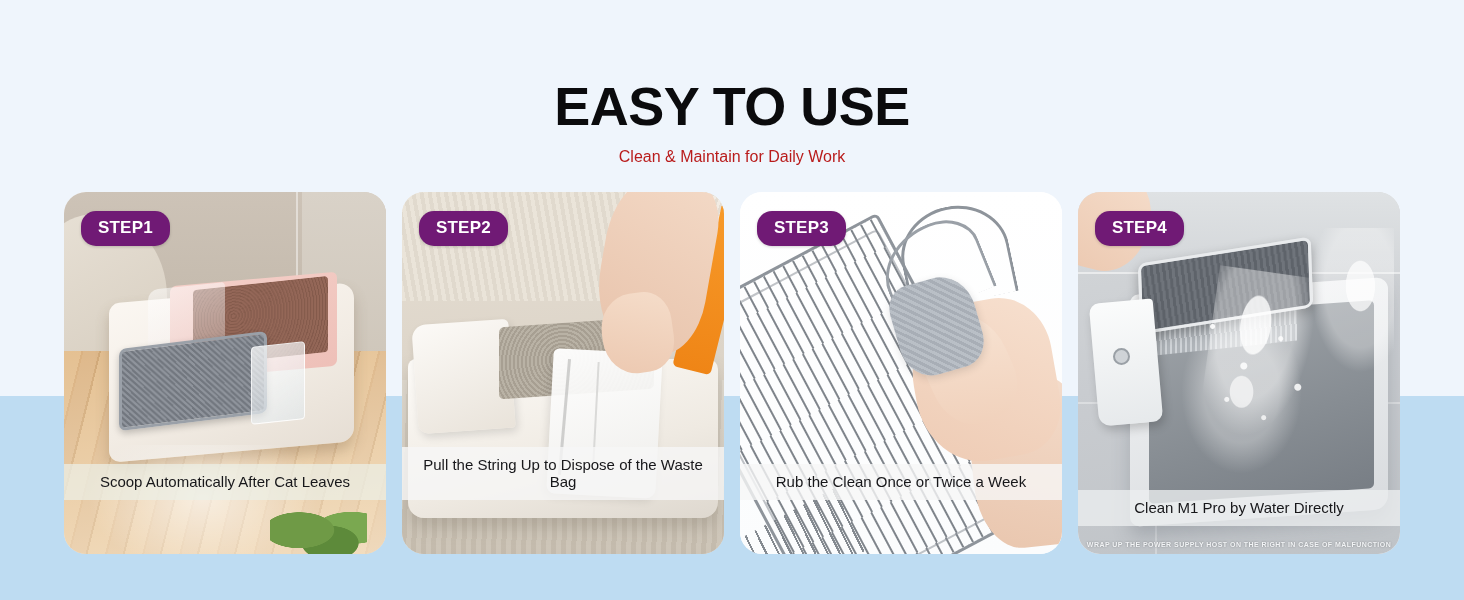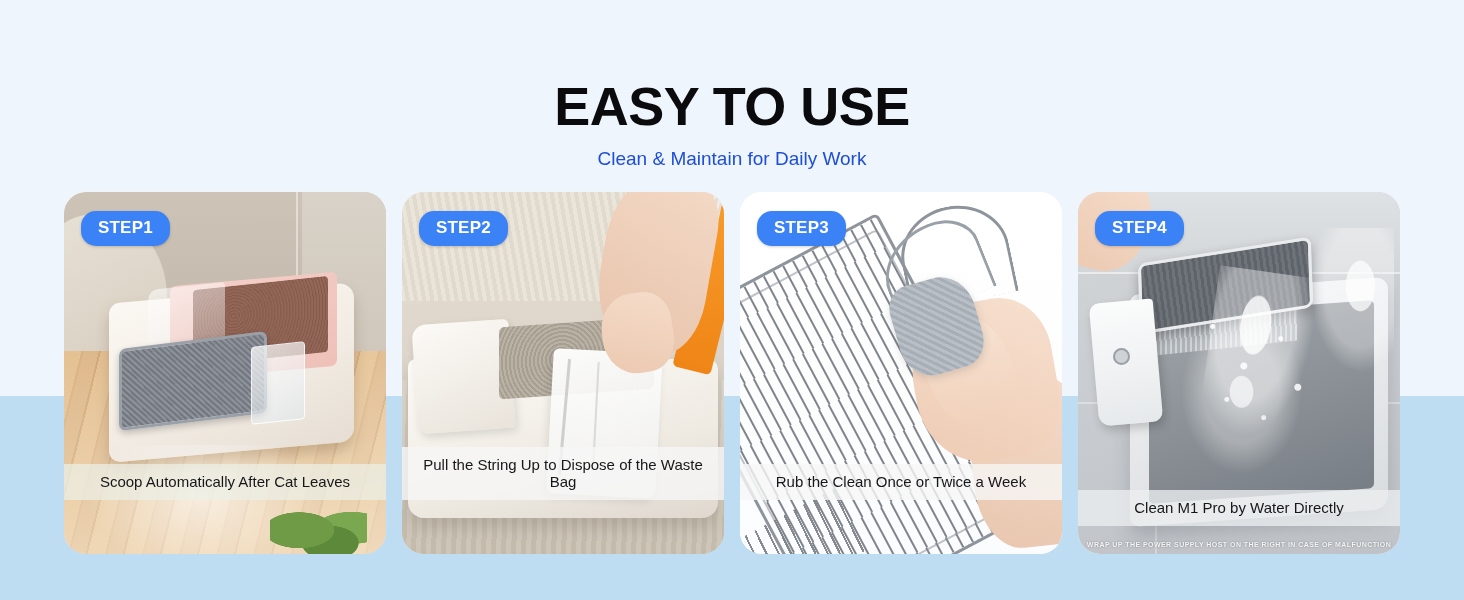--- a/index.html
+++ b/index.html
@@ -13,34 +13,34 @@
   .bg-bottom{position:absolute;left:0;top:396px;width:1464px;height:204px;background:#bedcf2;}
 
   
   .header{position:absolute;left:0;top:0;width:1464px;text-align:center;z-index:5;margin-top:27px;}
   .title{
     margin:0;padding-top:52px;
     font-size:54px;line-height:1.02;font-weight:800;letter-spacing:-0.5px;
     color:#0b0b0d;font-family:"Liberation Sans","DejaVu Sans",sans-serif;
   }
   .subtitle{
-    margin:0;padding-top:14px;font-size:19px;font-weight:400;color:#1d4ed8;
+    margin:0;padding-top:14px;font-size:16px;font-weight:400;color:#b91c1c;
   }
 
   
   .cards{position:absolute;left:64px;top:192px;width:1336px;height:362px;display:flex;gap:16px;z-index:4;}
   .card{
     position:relative;width:322px;height:362px;border-radius:22px;overflow:hidden;
     background:#fff;flex:0 0 322px;
   }
   .photo{position:absolute;inset:0;overflow:hidden;}
 
   .badge{
     position:absolute;left:17px;top:19px;z-index:9;
-    background:#3b82f6;color:#fff;font-size:17px;font-weight:600;
+    background:#701a75;color:#fff;font-size:17px;font-weight:600;
     padding:7px 17px 8px;border-radius:15px;letter-spacing:.2px;
     box-shadow:0 1px 3px rgba(0,0,0,.18);
   }
 
   .caption{
     position:absolute;left:0;right:0;bottom:54px;z-index:8;
     background:rgba(246,246,246,.80);
     text-align:center;font-size:15px;color:#17171a;
     padding:9px 6px 10px;line-height:1.15;
   }

